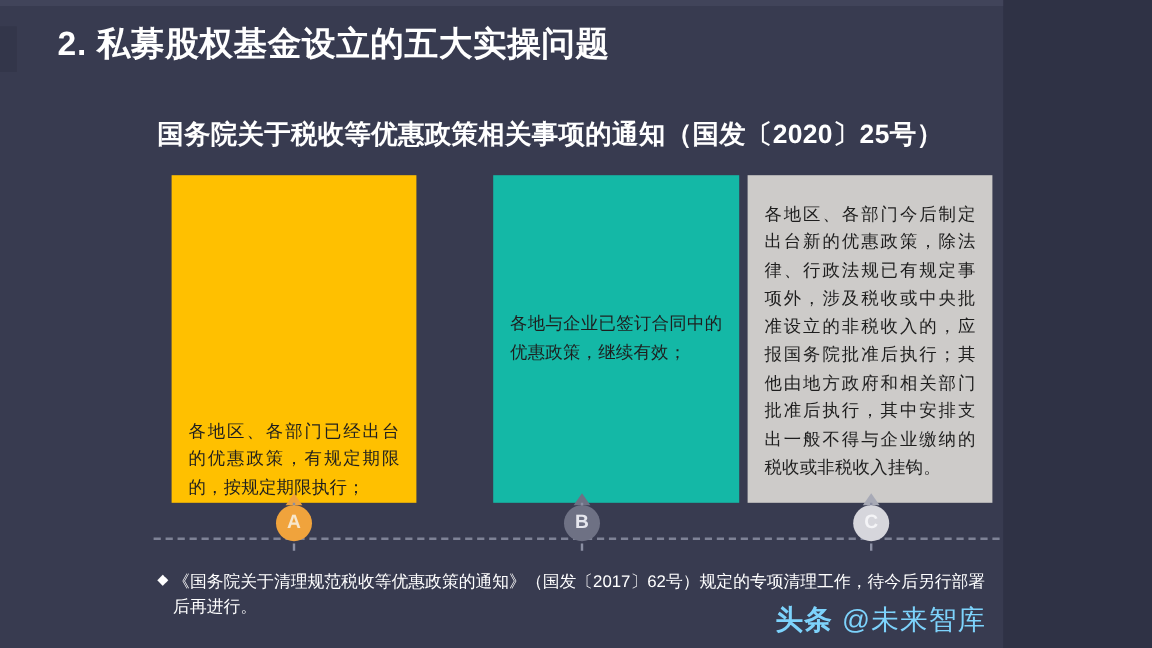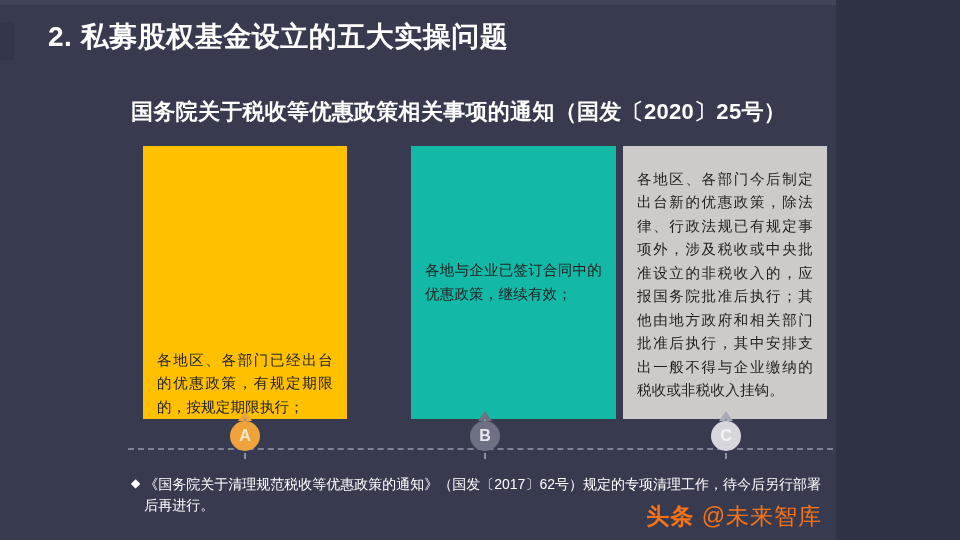--- a/index.html
+++ b/index.html
@@ -158,21 +158,21 @@
     font-size: 12px;
     line-height: 1.65;
   }
   .footnote .ftext { flex: 1 1 auto; }
 
   
   .watermark {
     position: absolute;
     right: 14px;
     bottom: 8px;
-    color: #f97316;
+    color: #7dd3fc;
     font-size: 23px;
     font-weight: bold;
     letter-spacing: 1px;
     white-space: nowrap;
   }
   .watermark .wm-light { font-weight: normal; }
 </style>
 </head>
 <body>
 

